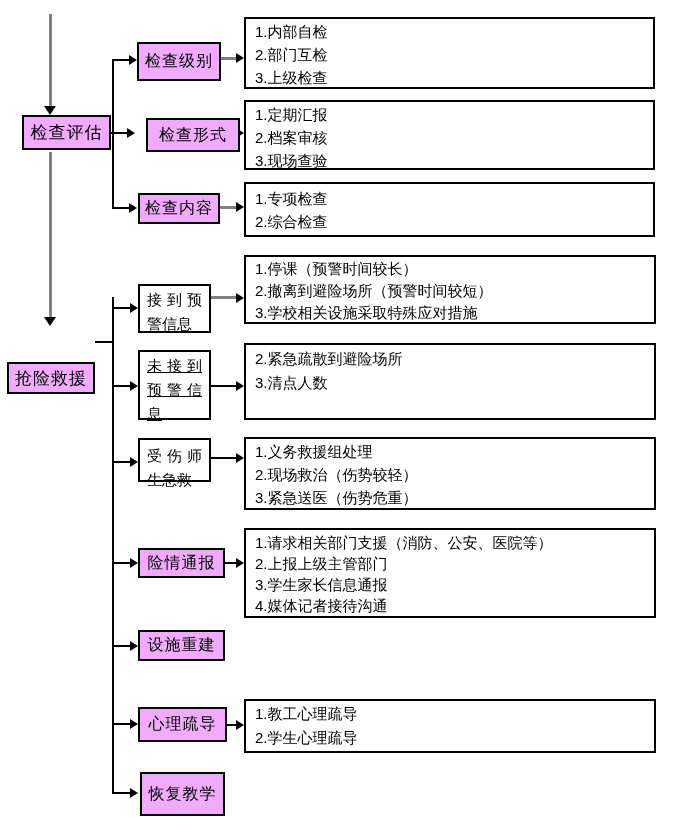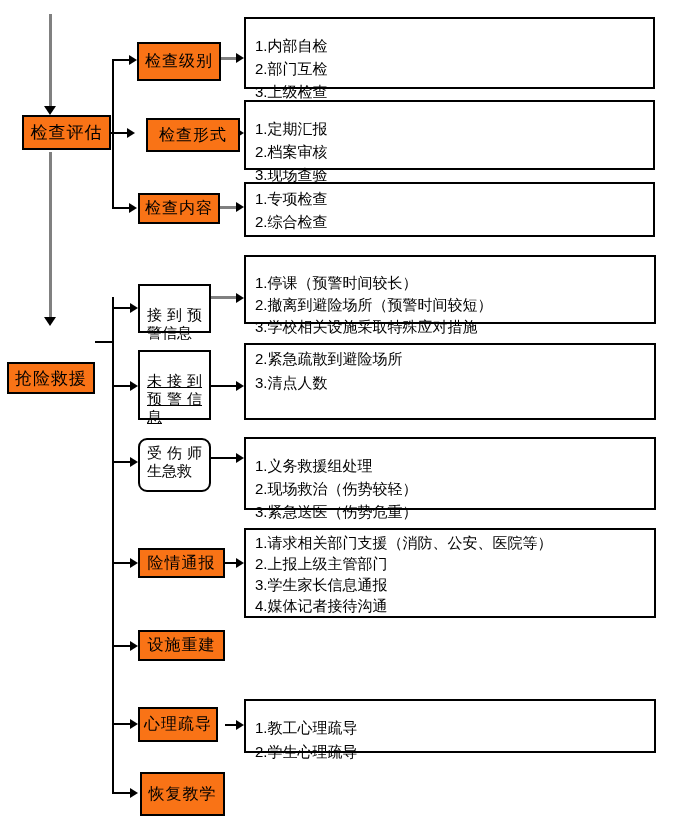--- a/index.html
+++ b/index.html
@@ -10,57 +10,57 @@
     background: #ffffff;
     font-family: "Liberation Sans", "DejaVu Sans", sans-serif;
     color: #000000;
     overflow: hidden;
   }
   
   .node {
     position: absolute;
     box-sizing: border-box;
     border: 2px solid #000000;
-    background: #f97316;
+    background: #f0abfc;
     display: flex;
     align-items: center;
     justify-content: center;
     font-size: 16px;
     letter-spacing: 1px;
     white-space: nowrap;
   }
   .stagebox { font-size: 17px; }
   .mbox-wrap {
     position: absolute;
     box-sizing: border-box;
     border: 2px solid #000000;
     background: #ffffff;
     font-size: 15px;
   }
   .mbox-wrap .jlabel {
     text-align: justify;
     text-align-last: left;
     text-justify: inter-ideograph;
     word-break: break-all;
-    line-height: 18px;
-    padding: 20px 7px 0 7px;
+    line-height: 24px;
+    padding: 2px 7px 0 7px;
   }
   .detail {
     position: absolute;
     box-sizing: border-box;
     border: 2px solid #000000;
     background: #ffffff;
     font-size: 15px;
     padding-left: 9px;
   }
   .detail .dline { line-height: 23px; }
   .detail.lh22 .dline { line-height: 22px; }
   .detail.lh21 .dline { line-height: 21px; }
   .detail.lh24 .dline { line-height: 24px; }
-  .pt1 { padding-top: 15px; }
+  .pt1 { padding-top: 1px; }
   .pt2 { padding-top: 2px; }
   .pt3 { padding-top: 3px; }
   
   .line { position: absolute; }
   .gray  { background: #808080; }
   .black { background: #000000; }
   
   .ah-right {
     position: absolute; width: 0; height: 0;
     border-top: 5px solid transparent;
@@ -152,26 +152,26 @@
     <div class="dline">1.专项检查</div>
     <div class="dline">2.综合检查</div>
   </div>
 
   <div class="mbox-wrap" style="left:138px; top:284px; width:73px; height:49px;">
     <div class="jlabel">接到预警信息</div>
   </div>
   <div class="mbox-wrap" style="left:138px; top:350px; width:73px; height:70px;text-decoration:underline;">
     <div class="jlabel">未接到预警信息</div>
   </div>
-  <div class="mbox-wrap" style="left:138px; top:438px; width:73px; height:54px;border-radius:9px;">
+  <div class="mbox-wrap" style="left:138px; top:438px; width:73px; height:44px;">
     <div class="jlabel" style="padding-top:4px;">受伤师生急救</div>
   </div>
   <div class="node" style="left:138px; top:548px; width:87px; height:30px;">险情通报</div>
   <div class="node" style="left:138px; top:630px; width:87px; height:31px;">设施重建</div>
-  <div class="node" style="left:138px; top:707px; width:80px; height:35px;">心理疏导</div>
+  <div class="node" style="left:138px; top:707px; width:89px; height:35px;">心理疏导</div>
   <div class="node" style="left:140px; top:772px; width:85px; height:44px;">恢复教学</div>
 
   <div class="detail lh22 pt1" style="left:244px; top:255px; width:412px; height:69px;">
     <div class="dline">1.停课（预警时间较长）</div>
     <div class="dline">2.撤离到避险场所（预警时间较短）</div>
     <div class="dline">3.学校相关设施采取特殊应对措施</div>
   </div>
   <div class="detail lh24 pt2" style="left:244px; top:343px; width:412px; height:77px;">
     <div class="dline">2.紧急疏散到避险场所</div>
     <div class="dline">3.清点人数</div>

